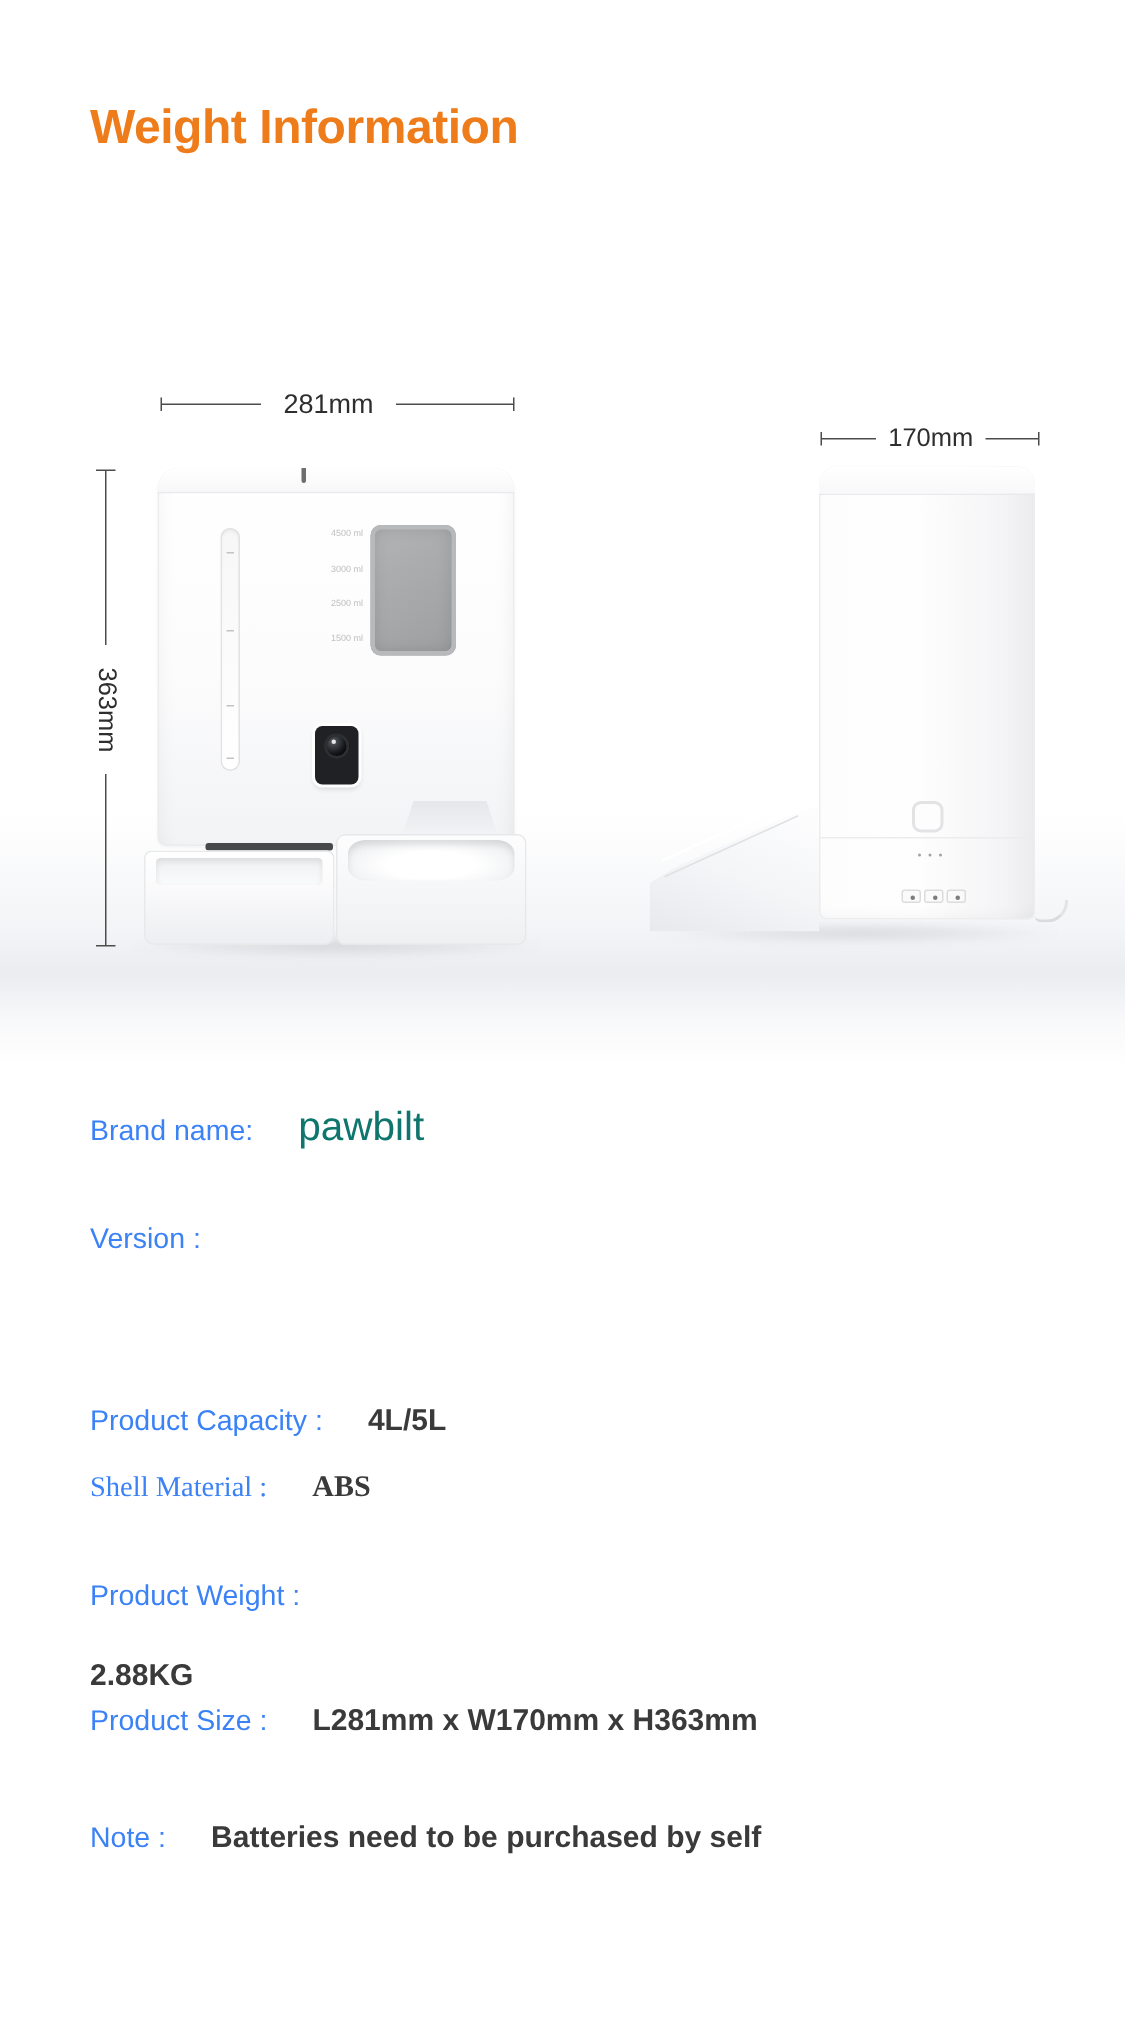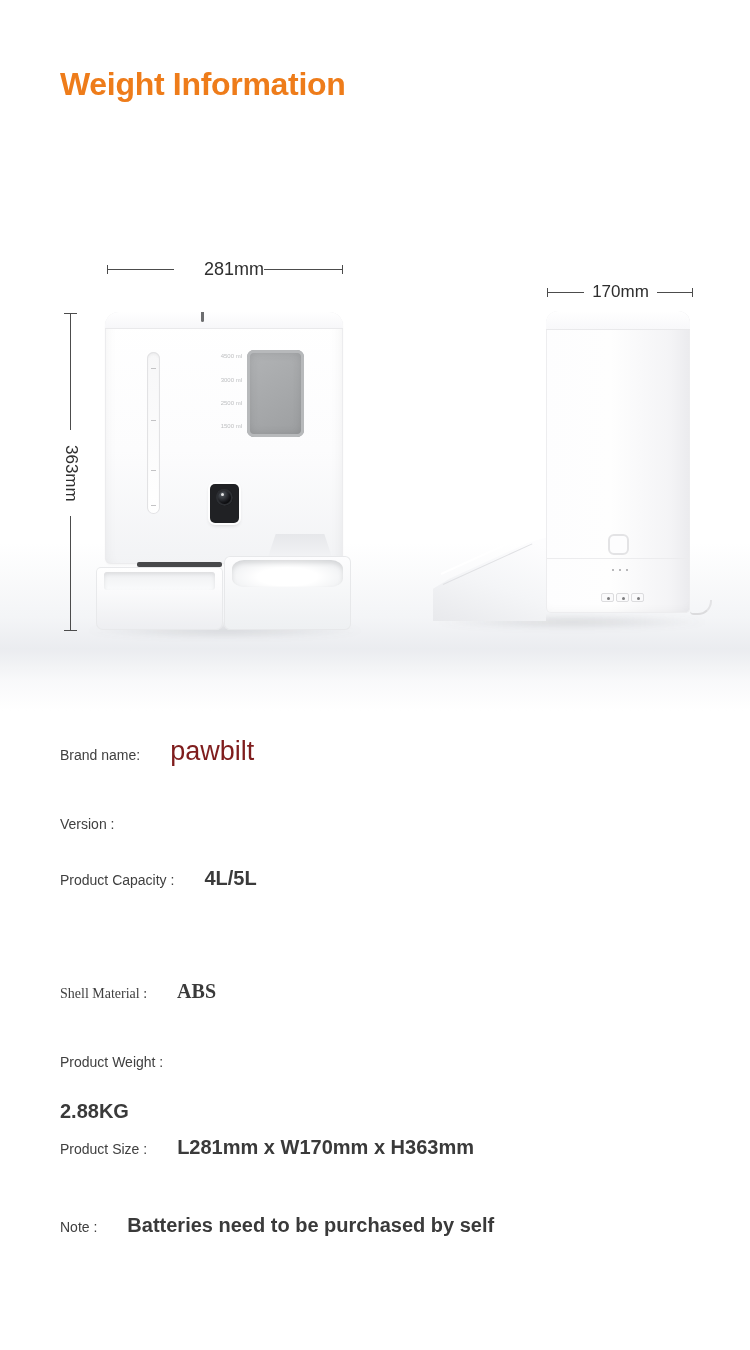--- a/index.html
+++ b/index.html
@@ -157,37 +157,37 @@
     position:absolute; left:690px; top:365px; width:22px; height:15px;
     border-bottom:2px solid #dbdbdd; border-right:2px solid #e3e3e5;
     border-radius:0 0 14px 4px;
   }
 
   
   .spec-row {
     position:absolute; left:60px; display:flex; align-items:baseline; gap:30px;
     white-space:nowrap;
   }
-  .spec-label { font-size:14px; color:#404040; }
+  .spec-label { font-size:19px; color:#3b82f6; }
   .spec-value { font-size:20px; font-weight:700; color:#3a3a3a; }
-  .spec-value.brand { font-size:27px; font-weight:400; color:#7f1d1d; }
+  .spec-value.brand { font-size:27px; font-weight:400; color:#0f766e; }
 </style>
 </head>
 <body>
 
 <div class="page">
 
   <div class="page-title">Weight Information</div>
 
   <div class="scene">
     <div class="floor"></div>
 
     <div class="dim-line" style="left:107px; top:30px; width:1px; height:9px;"></div>
     <div class="dim-line" style="left:108px; top:34px; width:66px; height:1px;"></div>
-    <div class="dim-label" style="left:174px; top:24px; width:90px;text-align:right;">281mm</div>
+    <div class="dim-label" style="left:174px; top:24px; width:90px;">281mm</div>
     <div class="dim-line" style="left:264px; top:34px; width:78px; height:1px;"></div>
     <div class="dim-line" style="left:342px; top:30px; width:1px; height:9px;"></div>
 
     <div class="dim-line" style="left:547px; top:53px; width:1px; height:9px;"></div>
     <div class="dim-line" style="left:548px; top:57px; width:36px; height:1px;"></div>
     <div class="dim-label" style="left:583px; top:47px; width:75px; font-size:17px;">170mm</div>
     <div class="dim-line" style="left:657px; top:57px; width:35px; height:1px;"></div>
     <div class="dim-line" style="left:692px; top:53px; width:1px; height:9px;"></div>
 
     <div class="dim-line" style="left:64px; top:78px; width:13px; height:1px;"></div>
@@ -247,21 +247,21 @@
     <div class="sv-cable"></div>
   </div>
 
   <div class="spec-row" style="top:736px;">
     <span class="spec-label">Brand name:</span>
     <span class="spec-value brand">pawbilt</span>
   </div>
   <div class="spec-row" style="top:816px;text-align:center;">
     <span class="spec-label">Version :</span>
   </div>
-  <div class="spec-row" style="top:867px;">
+  <div class="spec-row" style="top:936px;">
     <span class="spec-label">Product Capacity :</span>
     <span class="spec-value">4L/5L</span>
   </div>
   <div class="spec-row" style="top:980px;font-family:Liberation Serif, serif;">
     <span class="spec-label">Shell Material :</span>
     <span class="spec-value">ABS</span>
   </div>
   <div class="spec-row" style="top:1054px;flex-direction:column;">
     <span class="spec-label">Product Weight :</span>
     <span class="spec-value">2.88KG</span>

